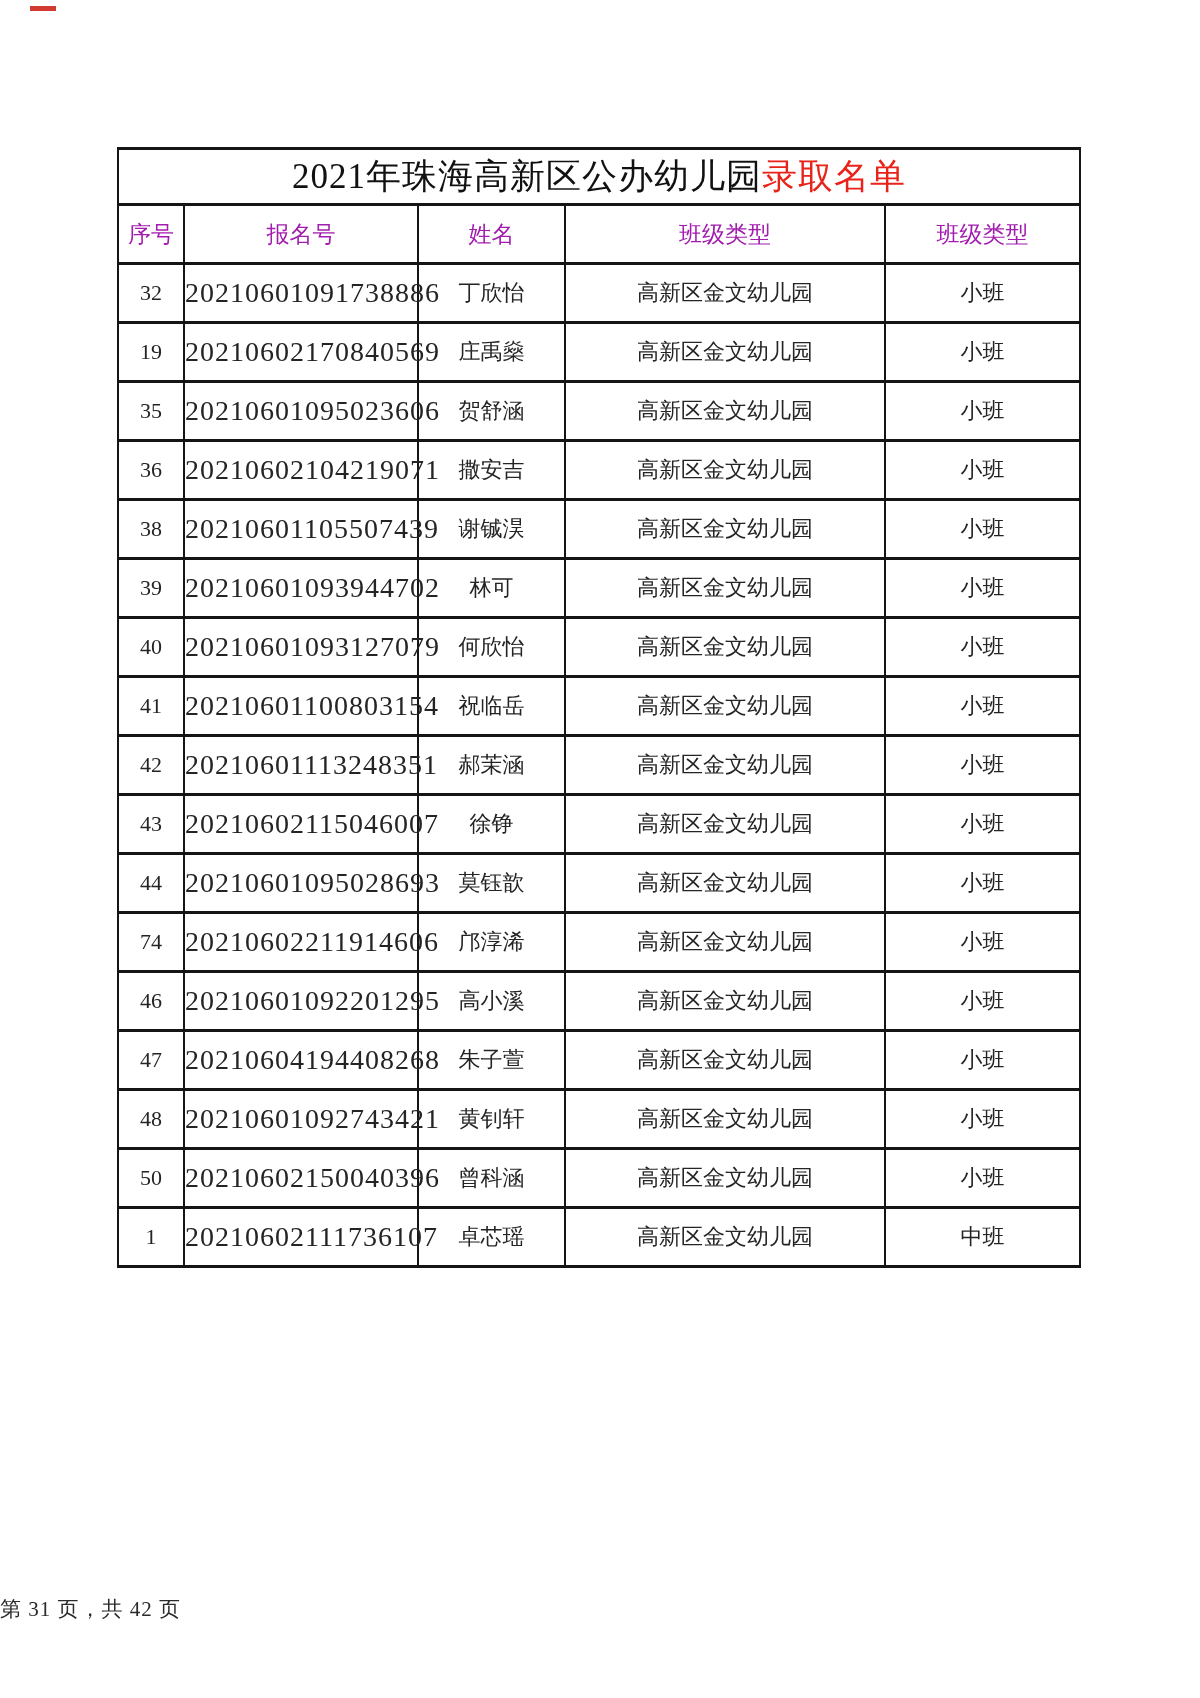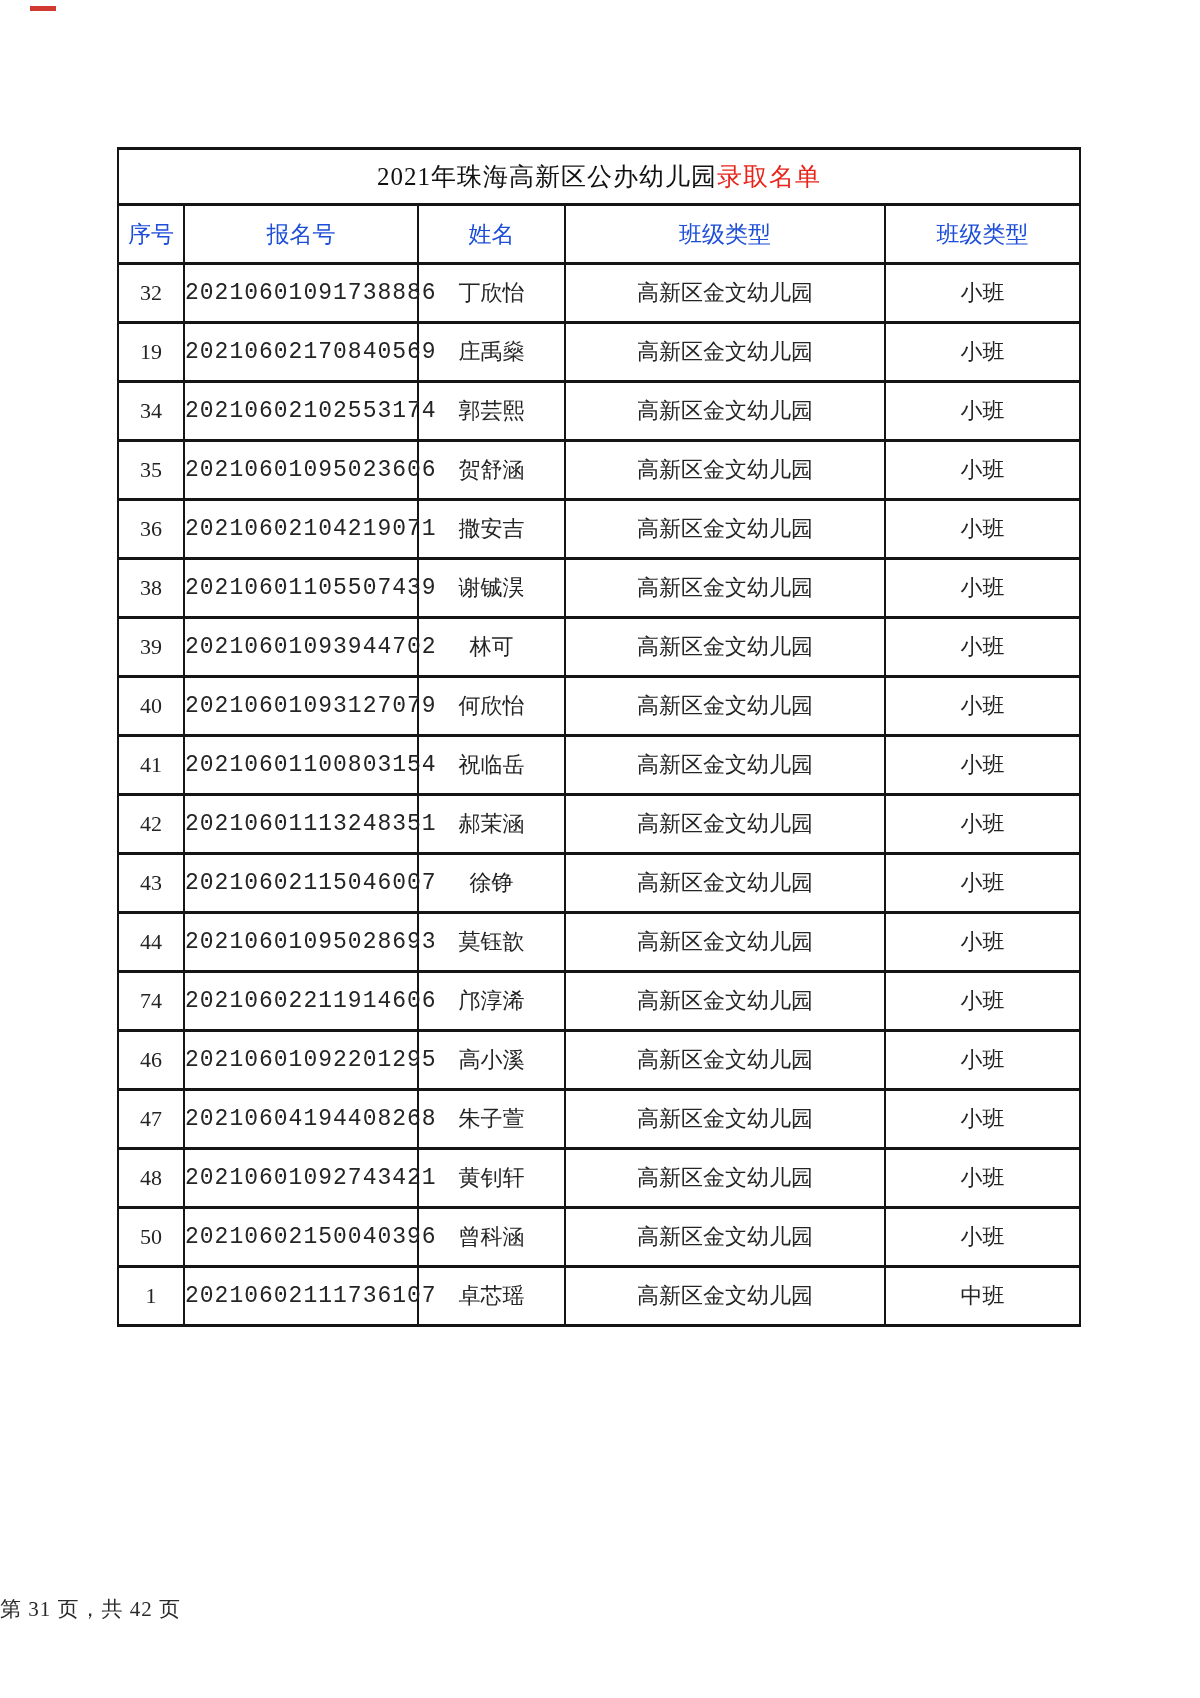--- a/index.html
+++ b/index.html
@@ -37,42 +37,42 @@
     border-style: solid;
     border-color: #151515;
     border-width: 3px 2px;
     text-align: center;
     vertical-align: middle;
     padding: 0;
     font-weight: normal;
   }
   tr.title-row td {
     height: 53px;
-    font-size: 25px;
+    font-size: 35px;
     letter-spacing: 1px;
     color: #111111;
     white-space: nowrap;
     text-align: center;
   }
   tr.title-row .title-red { color: #e8231a; }
   tr.header-row th {
     height: 56px;
     font-size: 23px;
-    color: #1d4ed8;
+    color: #a21caf;
     border-radius: 27px;
   }
   tr.data-row td {
     height: 56px;
     font-size: 22px;
     color: #242424;
   }
   tr.data-row td.cell-reg-no {
-    font-size: 23px;
+    font-size: 28px;
     letter-spacing: 1px;
-    font-family: Liberation Mono, monospace;
+    font-family: Liberation Serif, serif;
   }
   .page-footer {
     position: absolute;
     left: 0;
     top: 1595px;
     width: 1200px;
     font-size: 21px;
     color: #2a2a2a;
     letter-spacing: 1px;
   }
@@ -110,27 +110,20 @@
         <td class="cell-class-type">小班</td>
       </tr>
       <tr class="data-row">
         <td class="cell-seq">19</td>
         <td class="cell-reg-no">20210602170840569</td>
         <td class="cell-name">庄禹燊</td>
         <td class="cell-school">高新区金文幼儿园</td>
         <td class="cell-class-type">小班</td>
       </tr>
       <tr class="data-row">
-        <td class="cell-seq">34</td>
-        <td class="cell-reg-no">20210602102553174</td>
-        <td class="cell-name">郭芸熙</td>
-        <td class="cell-school">高新区金文幼儿园</td>
-        <td class="cell-class-type">小班</td>
-      </tr>
-      <tr class="data-row">
         <td class="cell-seq">35</td>
         <td class="cell-reg-no">20210601095023606</td>
         <td class="cell-name">贺舒涵</td>
         <td class="cell-school">高新区金文幼儿园</td>
         <td class="cell-class-type">小班</td>
       </tr>
       <tr class="data-row">
         <td class="cell-seq">36</td>
         <td class="cell-reg-no">20210602104219071</td>
         <td class="cell-name">撒安吉</td>

